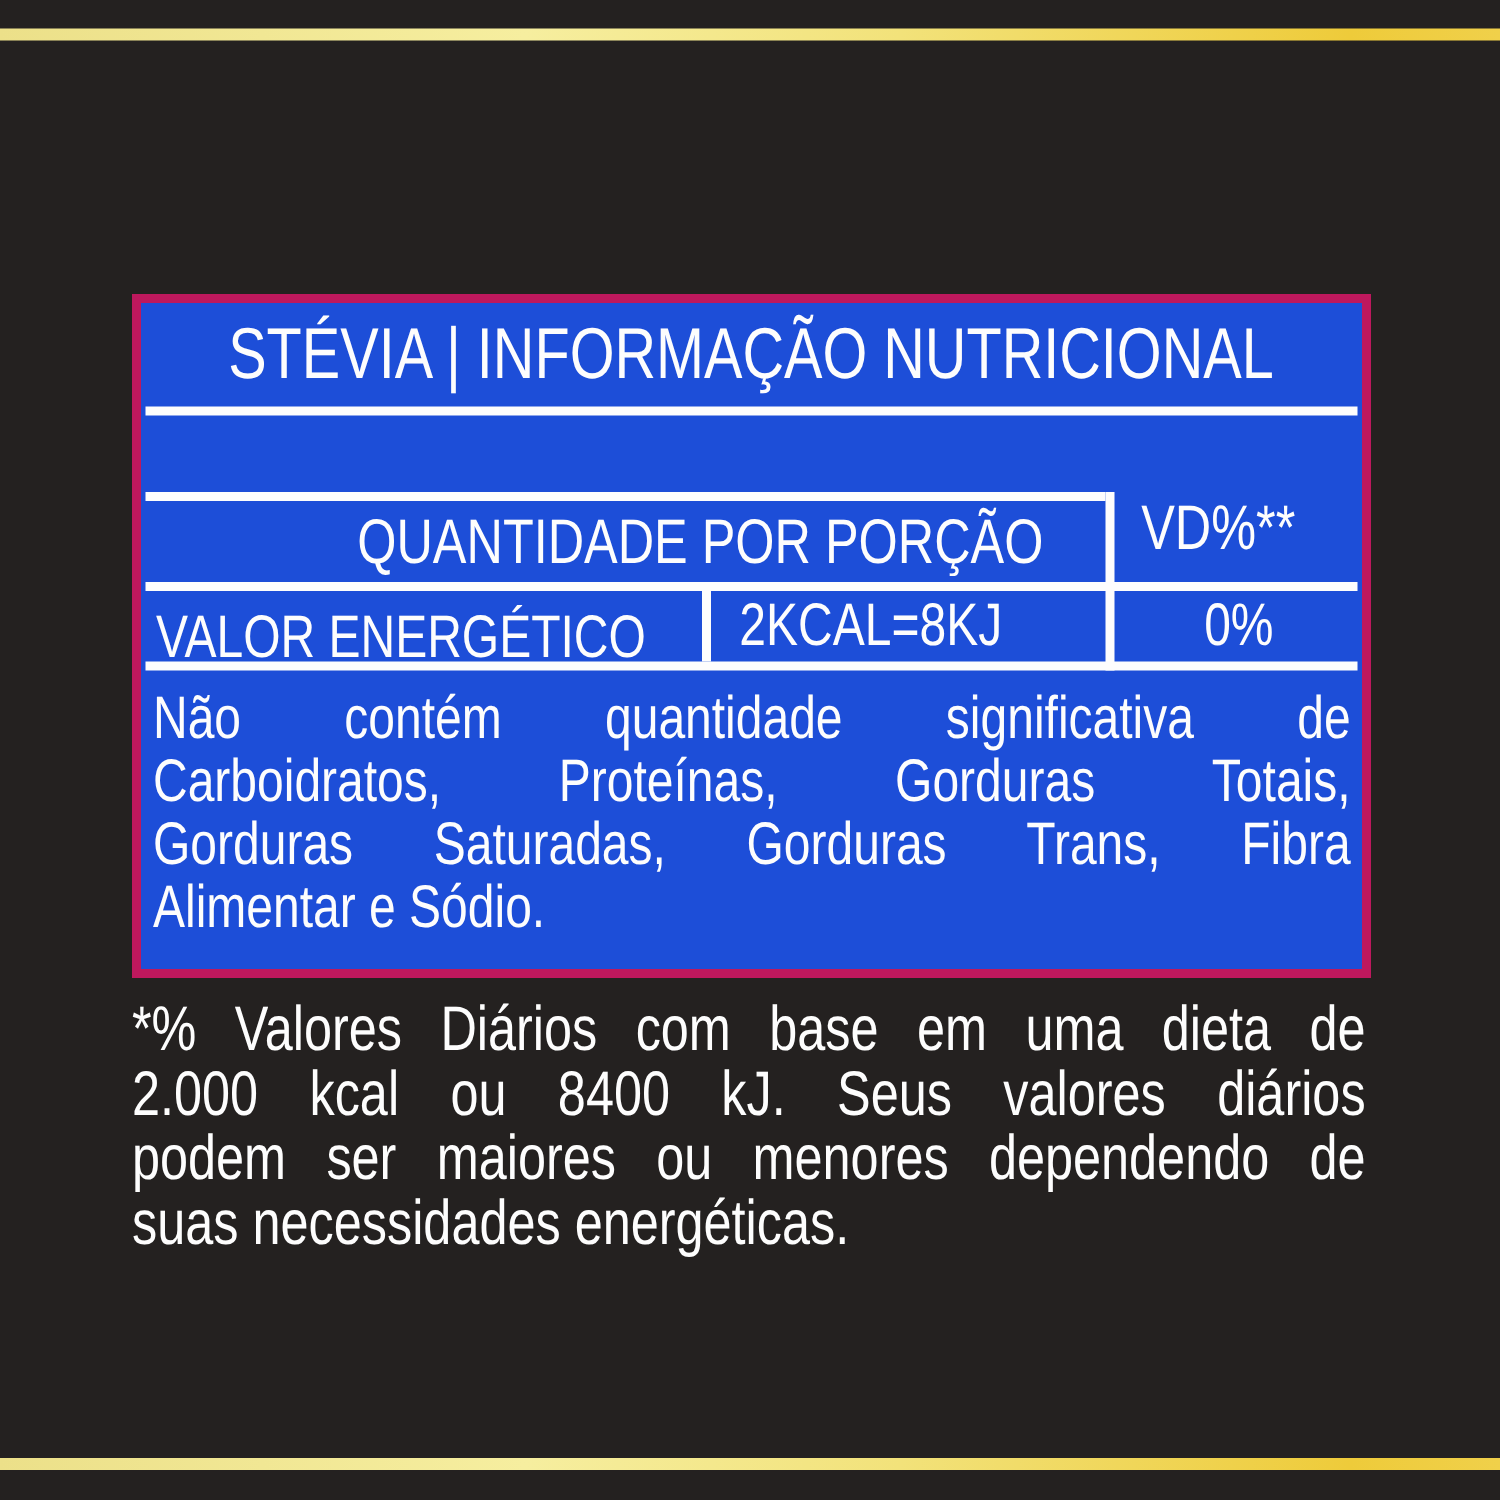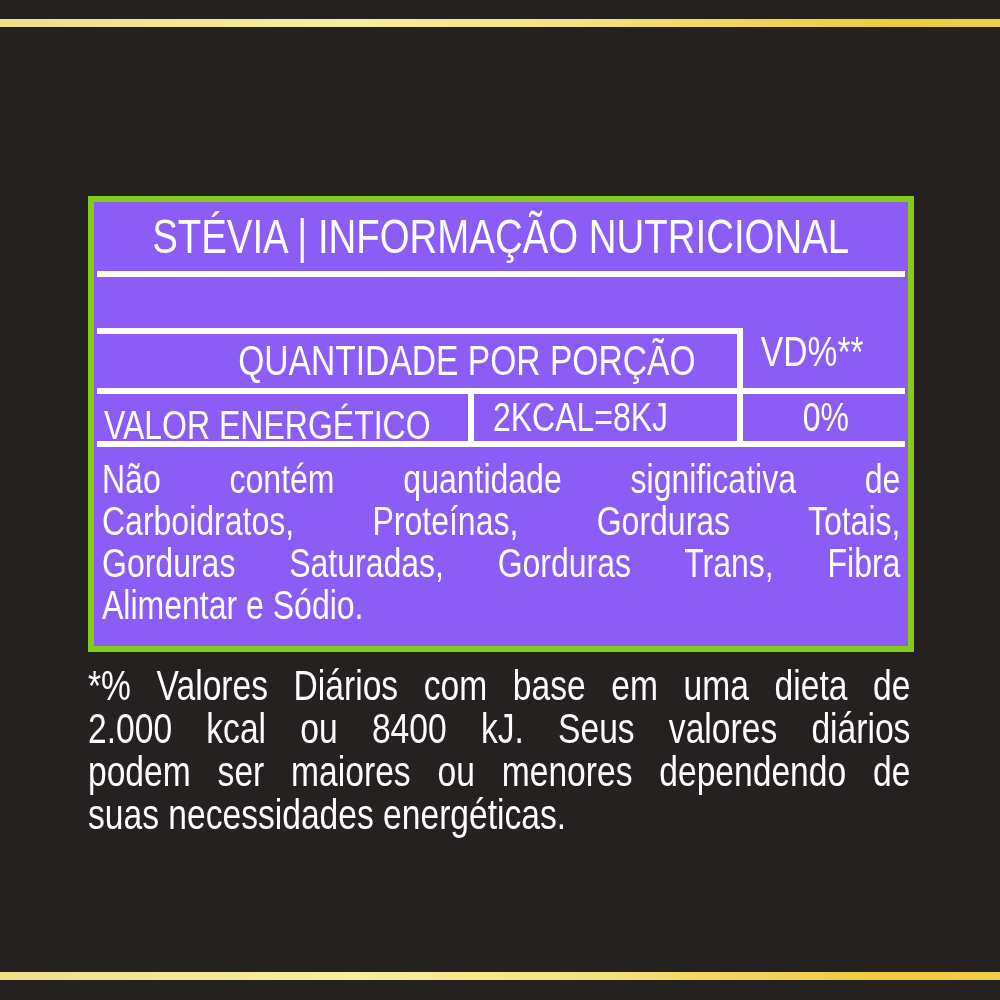--- a/index.html
+++ b/index.html
@@ -13,22 +13,22 @@
     position:absolute;left:0;width:1000px;height:8px;
     background:linear-gradient(to right,#ece089 0%,#f6ee9f 35%,#f2e27a 60%,#eecb3a 90%,#f0d04a 100%);
   }
   #stripe-top{top:19px;}
   #stripe-bottom{top:972px;}
 
   
   #nutri-table{
     position:absolute;left:88px;top:196px;
     width:814px;height:444px;
-    border:6px solid #84cc16;
-    background:#8b5cf6;
+    border:6px solid #be185d;
+    background:#1d4ed8;
   }
   .sep{position:absolute;height:6px;background:#fdfdfd;}
   .vdiv{position:absolute;width:6px;background:#fdfdfd;}
   .cell{
     position:absolute;display:flex;align-items:center;justify-content:center;
     color:#fdfdfd;white-space:nowrap;
   }
   .cond{display:inline-block;transform:scaleX(0.8);transform-origin:center;white-space:nowrap;}
   .cond-left{display:inline-block;transform:scaleX(0.8);transform-origin:left center;white-space:nowrap;}
 

